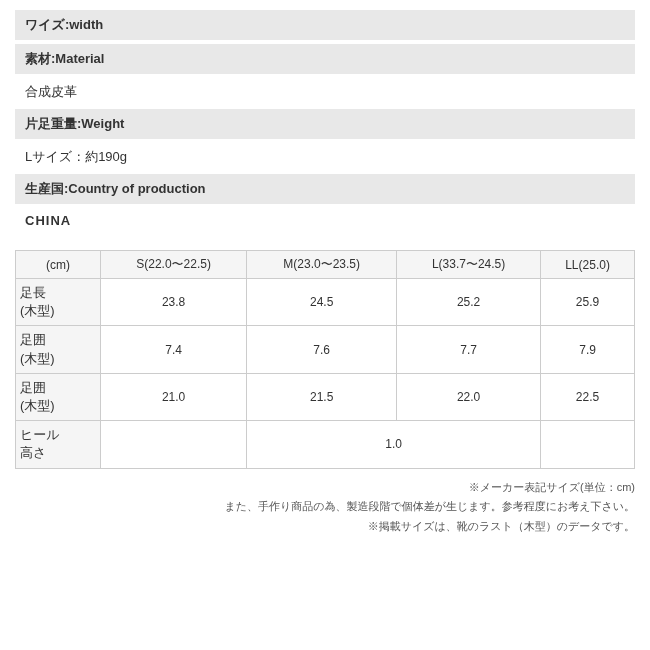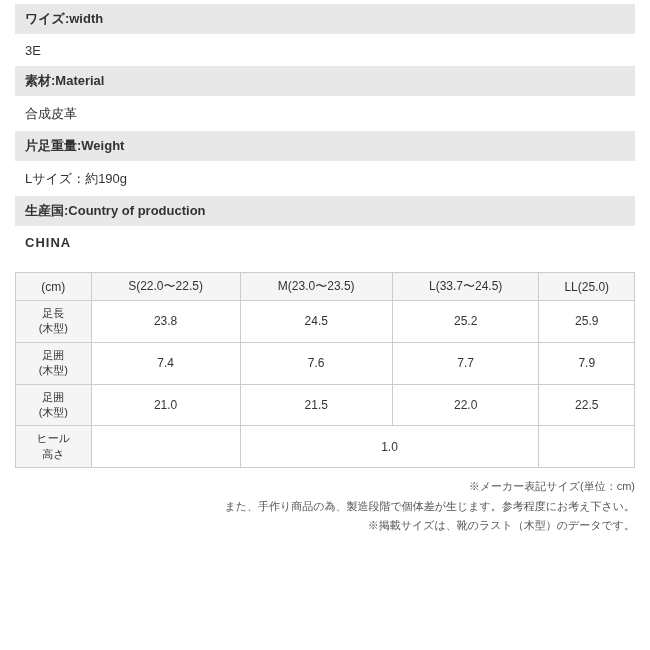--- a/index.html
+++ b/index.html
@@ -5,21 +5,21 @@
     * { margin: 0; padding: 0; box-sizing: border-box; }
     body {
       background: #fff;
       font-family: "Hiragino Kaku Gothic Pro", "Meiryo", "MS PGothic", sans-serif;
       font-size: 13px;
       color: #333;
       width: 650px;
       min-height: 650px;
     }
     .container {
-      padding: 4px 15px 20px 15px;
+      padding: 10px 15px 20px 15px;
     }
     .section-header {
       background: #e8e8e8;
       padding: 6px 10px;
       margin-bottom: 4px;
       font-weight: bold;
       font-size: 13px;
     }
     .section-value {
       padding: 5px 10px 8px 10px;
@@ -43,42 +43,41 @@
       text-align: center;
       padding: 5px 4px;
       font-size: 12px;
     }
     table th {
       background: #f5f5f5;
       font-weight: normal;
     }
     table td.row-label {
       background: #f5f5f5;
-      font-size: 11px;
+      font-size: 13px;
       line-height: 1.4;
-      text-align: center;
+      text-align: left;
     }
     .note {
       font-size: 11px;
       color: #555;
       margin-top: 6px;
       line-height: 1.6;
       text-align: right;
     }
     .note-line {
       margin-bottom: 2px;
     }
   </style>
 </head>
 <body>
 
 <div class="container">
 
   <div class="section-header">ワイズ:width</div>
-  <div class="section-value">3E</div>
 
   <div class="section-header">素材:Material</div>
   <div class="section-value">合成皮革</div>
 
   <div class="section-header">片足重量:Weight</div>
   <div class="section-value">Lサイズ：約190g</div>
 
   <div class="section-header">生産国:Country of production</div>
   <div class="country-value">CHINA</div>
 

